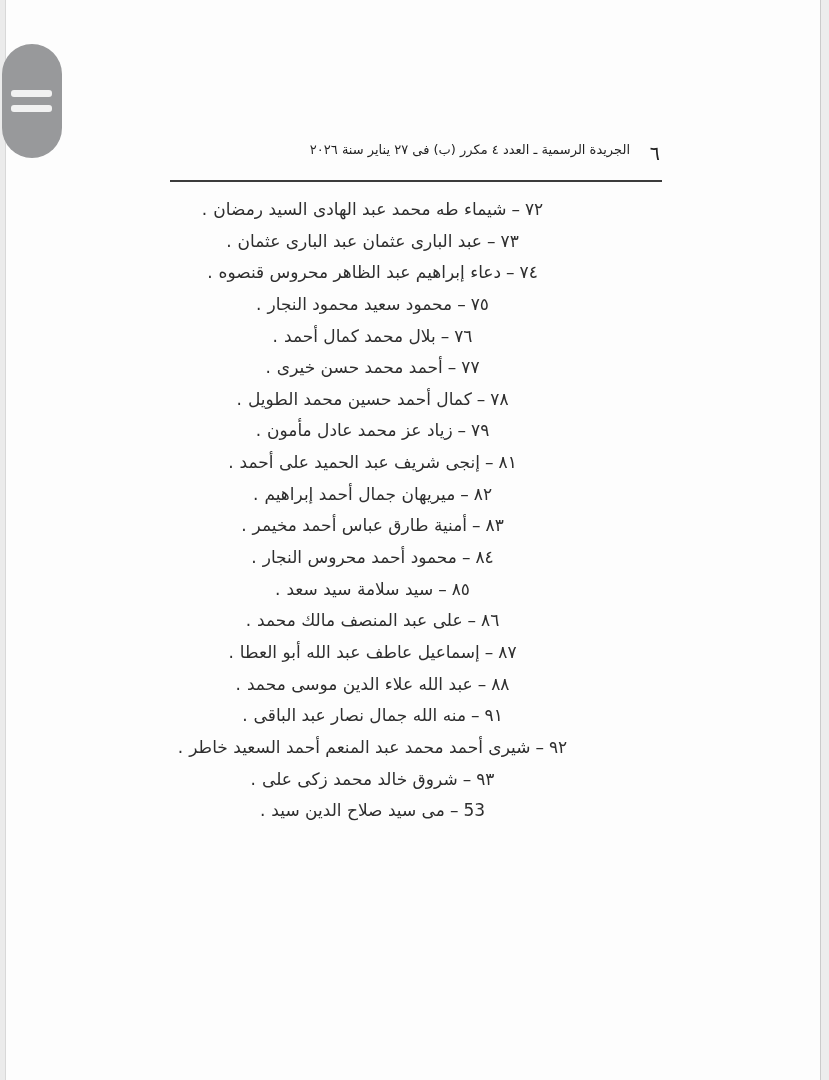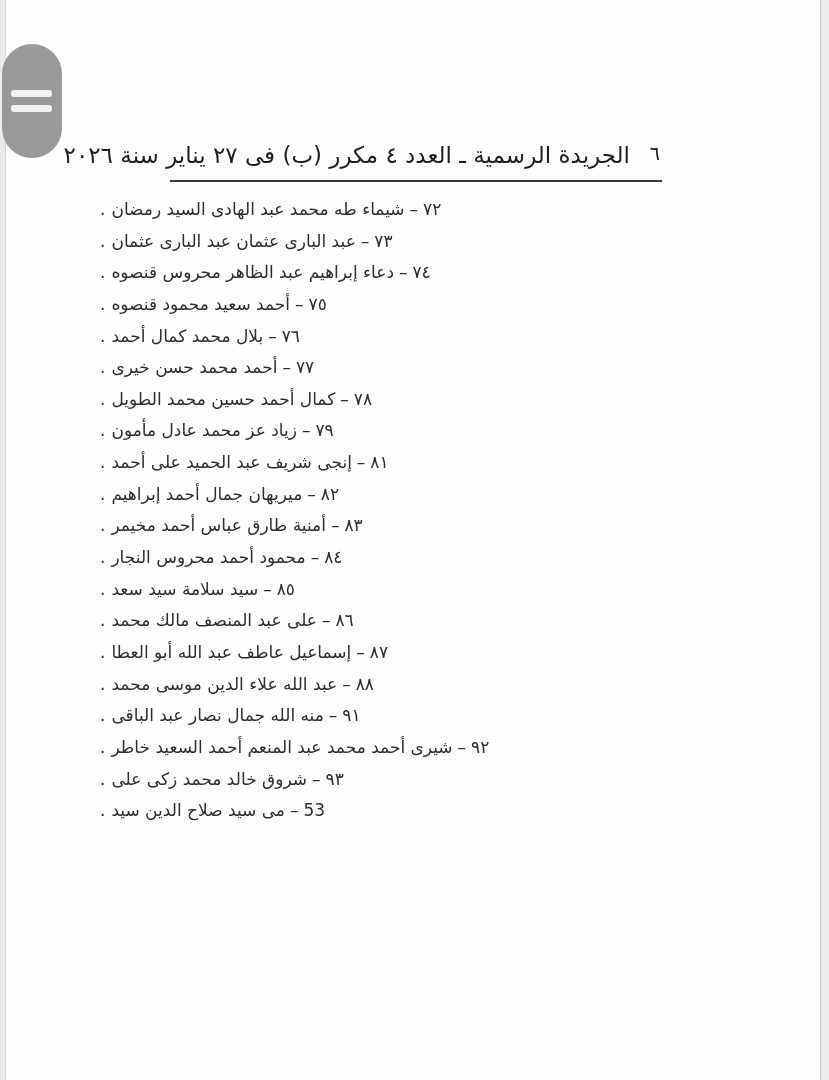--- a/index.html
+++ b/index.html
@@ -68,41 +68,41 @@
     right: 2px;
     top: 4px;
     font-size: 19px;
     color: #222;
   }
   .header .title {
     position: absolute;
     right: 32px;
     top: 4px;
     white-space: nowrap;
-    font-size: 23px;
+    font-size: 13px;
     letter-spacing: 0;
     color: #1f1f1f;
   }
   .header-rule {
     position: absolute;
     left: 170px;
     top: 180px;
     width: 492px;
     height: 2px;
     background: #3c3c3c;
   }
 
   
   .names {
     position: absolute;
     top: 194px;
     right: 184px;
     left: 100px;
     direction: rtl;
-    text-align: left;
+    text-align: center;
   }
   .row {
     height: 31.65px;
     line-height: 31.65px;
     white-space: nowrap;
     font-size: 17px;
     color: #2e2e2e;
   }
   .row .sep { margin: 0 5px; }
   .row .dot { margin-right: 6px; }
@@ -123,21 +123,21 @@
   <div class="header">
     <span class="pagenum">٦</span>
     <span class="title">الجريدة الرسمية ـ العدد ٤ مكرر (ب) فى ٢٧ يناير سنة ٢٠٢٦</span>
   </div>
   <div class="header-rule"></div>
 
   <div class="names">
     <div class="row"><span>٧٢</span><span class="sep">–</span><span>شيماء طه محمد عبد الهادى السيد رمضان</span><span class="dot">.</span></div>
     <div class="row"><span>٧٣</span><span class="sep">–</span><span>عبد البارى عثمان عبد البارى عثمان</span><span class="dot">.</span></div>
     <div class="row"><span>٧٤</span><span class="sep">–</span><span>دعاء إبراهيم عبد الظاهر محروس قنصوه</span><span class="dot">.</span></div>
-    <div class="row"><span>٧٥</span><span class="sep">–</span><span>أحمد سعيد محمود قنصوه</span><span class="dot">.</span></div>
+    <div class="row"><span>٧٥</span><span class="sep">–</span><span>محمود سعيد محمود النجار</span><span class="dot">.</span></div>
     <div class="row"><span>٧٦</span><span class="sep">–</span><span>بلال محمد كمال أحمد</span><span class="dot">.</span></div>
     <div class="row"><span>٧٧</span><span class="sep">–</span><span>أحمد محمد حسن خيرى</span><span class="dot">.</span></div>
     <div class="row"><span>٧٨</span><span class="sep">–</span><span>كمال أحمد حسين محمد الطويل</span><span class="dot">.</span></div>
     <div class="row"><span>٧٩</span><span class="sep">–</span><span>زياد عز محمد عادل مأمون</span><span class="dot">.</span></div>
     <div class="row"><span>٨١</span><span class="sep">–</span><span>إنجى شريف عبد الحميد على أحمد</span><span class="dot">.</span></div>
     <div class="row"><span>٨٢</span><span class="sep">–</span><span>ميريهان جمال أحمد إبراهيم</span><span class="dot">.</span></div>
     <div class="row"><span>٨٣</span><span class="sep">–</span><span>أمنية طارق عباس أحمد مخيمر</span><span class="dot">.</span></div>
     <div class="row"><span>٨٤</span><span class="sep">–</span><span>محمود أحمد محروس النجار</span><span class="dot">.</span></div>
     <div class="row"><span>٨٥</span><span class="sep">–</span><span>سيد سلامة سيد سعد</span><span class="dot">.</span></div>
     <div class="row"><span>٨٦</span><span class="sep">–</span><span>على عبد المنصف مالك محمد</span><span class="dot">.</span></div>

